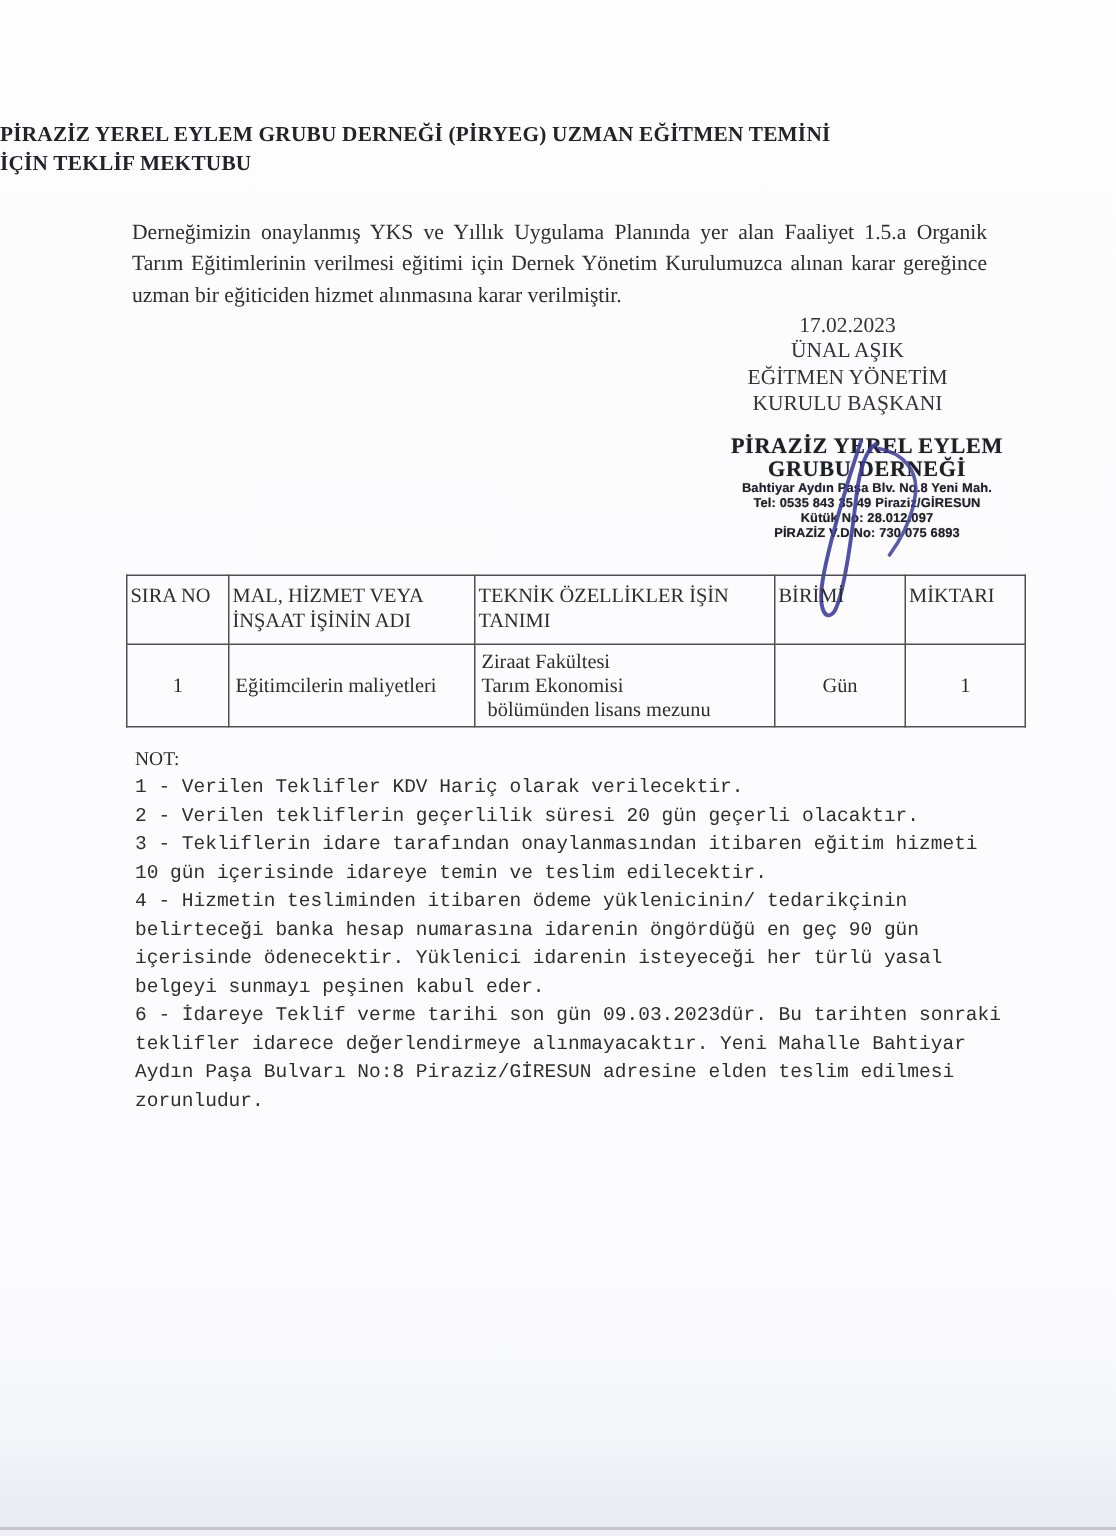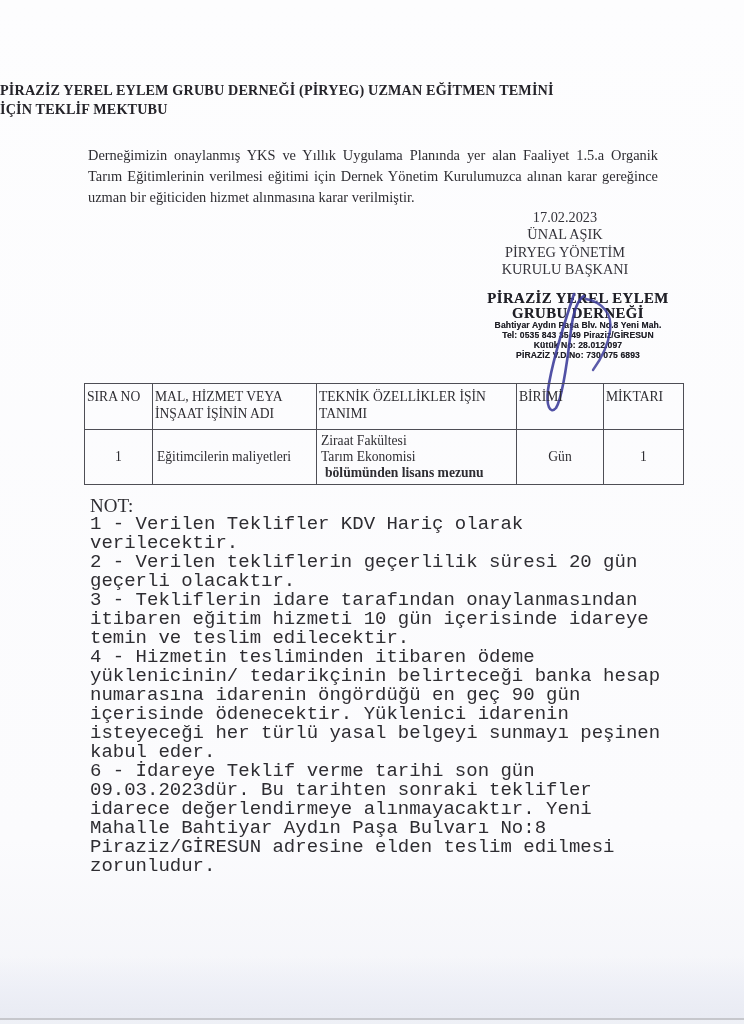--- a/index.html
+++ b/index.html
@@ -61,25 +61,25 @@
     border:1.3px solid #4e4e55;
   }
   .offer-table th{
     font-weight:normal;text-align:left;vertical-align:top;
     padding:4px 2px 7px;line-height:17px;height:34px;
   }
   .offer-table td{height:50px;padding:2px 4px;}
   .c-sira,.c-unit,.c-qty{text-align:center;vertical-align:middle;}
   .c-name{padding-left:13px;vertical-align:middle;}
   .c-spec{vertical-align:middle;line-height:15.8px;padding-left:10px;}
-  .c-spec .spec-line3{padding-left:4px;font-weight:bold;}
+  .c-spec .spec-line3{padding-left:4px;}
   
   .notes{
     position:absolute;top:496px;left:90px;width:578px;
-    font-size:19px;line-height:19px;color:#2e2d32;
+    font-size:13px;line-height:19px;color:#2e2d32;
   }
   .note-item{margin:0;font-family:Liberation Mono, monospace;}
   
   .scan-bottom{
     position:absolute;left:0;right:0;top:956px;height:62px;
     background:linear-gradient(180deg,rgba(236,238,246,0) 0%,rgba(236,238,246,0.85) 55%,#e9ebf3 100%);
     border-bottom:2px solid #c6c7cc;
   }
 </style>
 </head>
@@ -90,21 +90,21 @@
   <div class="doc-title">
     <div>PİRAZİZ YEREL EYLEM GRUBU DERNEĞİ (PİRYEG)  UZMAN EĞİTMEN TEMİNİ</div>
     <div>İÇİN TEKLİF MEKTUBU</div>
   </div>
 
   <p class="intro">Derneğimizin onaylanmış YKS ve Yıllık Uygulama Planında yer alan Faaliyet 1.5.a Organik Tarım Eğitimlerinin verilmesi eğitimi için Dernek Yönetim Kurulumuzca alınan karar gereğince uzman bir eğiticiden hizmet alınmasına karar verilmiştir.</p>
 
   <div class="sig-block">
     <div>17.02.2023</div>
     <div>ÜNAL AŞIK</div>
-    <div>PİRYEG YÖNETİM</div>
+    <div>EĞİTMEN YÖNETİM</div>
     <div>KURULU BAŞKANI</div>
   </div>
 
   <div class="stamp">
     <div class="stamp-big">PİRAZİZ YEREL EYLEM</div>
     <div class="stamp-big">GRUBU DERNEĞİ</div>
     <div class="stamp-small">Bahtiyar Aydın Paşa Blv. No.8 Yeni Mah.</div>
     <div class="stamp-small">Tel: 0535 843 35 49 Piraziz/GİRESUN</div>
     <div class="stamp-small">Kütük No: 28.012.097</div>
     <div class="stamp-small">PİRAZİZ V.D.No: 730 075 6893</div>

